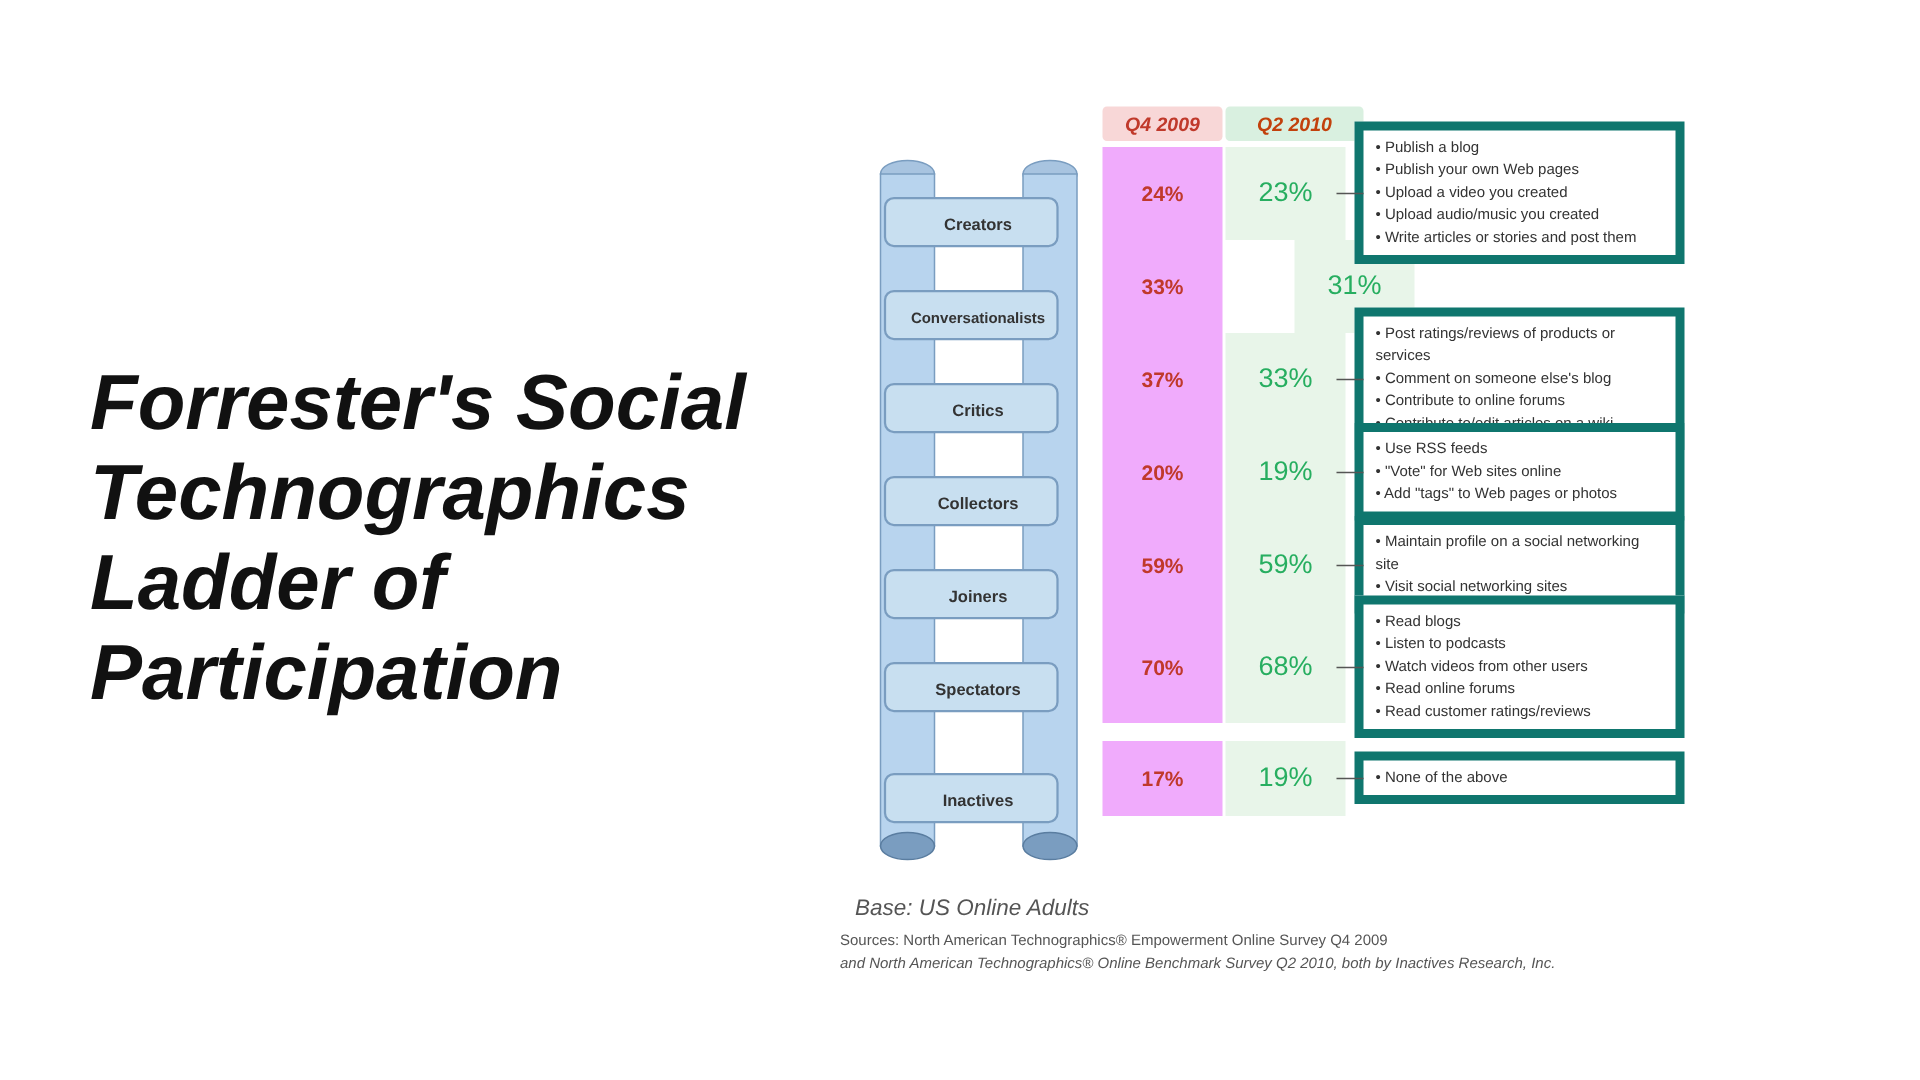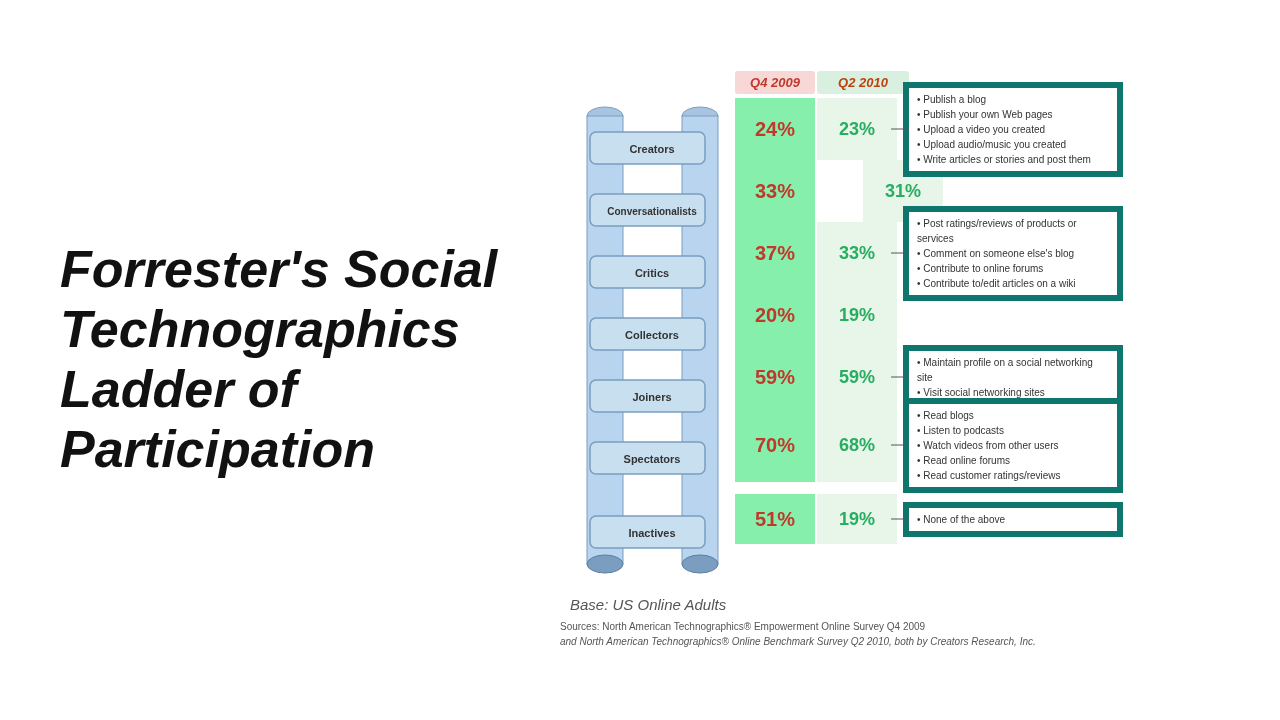--- a/index.html
+++ b/index.html
@@ -92,29 +92,29 @@
     .data-row {
       display: flex;
       align-items: center;
       margin-bottom: 0;
     }
 
     .q4-col {
       width: 80px;
       text-align: left;
       font-weight: bold;
-      font-size: 20px;
+      font-size: 14px;
       color: #c0392b;
-      background: #86efac;
+      background: #f0abfc;
     }
 
     .q2-col {
       width: 80px;
       text-align: right;
-      font-weight: bold;
+      font-weight: normal;
       font-size: 18px;
       color: #27ae60;
       background: #e8f5e9;
       margin-left: 2px;
     }
 
     .desc-col {
       margin-left: 6px;
       border: 6px solid #0f766e;
       background: #fff;
@@ -233,20 +233,25 @@
             • Post ratings/reviews of products or services<br>
             • Comment on someone else's blog<br>
             • Contribute to online forums<br>
             • Contribute to/edit articles on a wiki
           </div>
         </div>
 
         <div class="data-row" style="height:62px; align-items:center;">
           <div class="q4-col" style="height:62px;display:flex;align-items:center;justify-content:center;">20%</div>
           <div class="q2-col" style="height:62px;display:flex;align-items:center;justify-content:center;">19%</div>
+          <div class="desc-col">
+            • Use RSS feeds<br>
+            • "Vote" for Web sites online<br>
+            • Add "tags" to Web pages or photos
+          </div>
         </div>
 
         <div class="data-row" style="height:62px; align-items:center;">
           <div class="q4-col" style="height:62px;display:flex;align-items:center;justify-content:center;">59%</div>
           <div class="q2-col" style="height:62px;display:flex;align-items:center;justify-content:center;">59%</div>
           <div class="desc-col">
             • Maintain profile on a social networking site<br>
             • Visit social networking sites
           </div>
         </div>
@@ -257,28 +262,28 @@
           <div class="desc-col">
             • Read blogs<br>
             • Listen to podcasts<br>
             • Watch videos from other users<br>
             • Read online forums<br>
             • Read customer ratings/reviews
           </div>
         </div>
 
         <div class="data-row" style="height:50px; align-items:center; margin-top:12px;">
-          <div class="q4-col" style="height:50px;display:flex;align-items:center;justify-content:center;">51%</div>
+          <div class="q4-col" style="height:50px;display:flex;align-items:center;justify-content:center;">17%</div>
           <div class="q2-col" style="height:50px;display:flex;align-items:center;justify-content:center;">19%</div>
           <div class="desc-col">
             • None of the above
           </div>
         </div>
       </div>
     </div>
 
     <div class="base-label">Base: US Online Adults</div>
     <div class="source-text">
       <span>Sources: North American Technographics® Empowerment Online Survey Q4 2009</span><br>
-      <em><span>and North American Technographics® Online Benchmark Survey Q2 2010, both by Creators Research, Inc.</span></em>
+      <em><span>and North American Technographics® Online Benchmark Survey Q2 2010, both by Inactives Research, Inc.</span></em>
     </div>
   </div>
 </div>
 
 </body></html>

